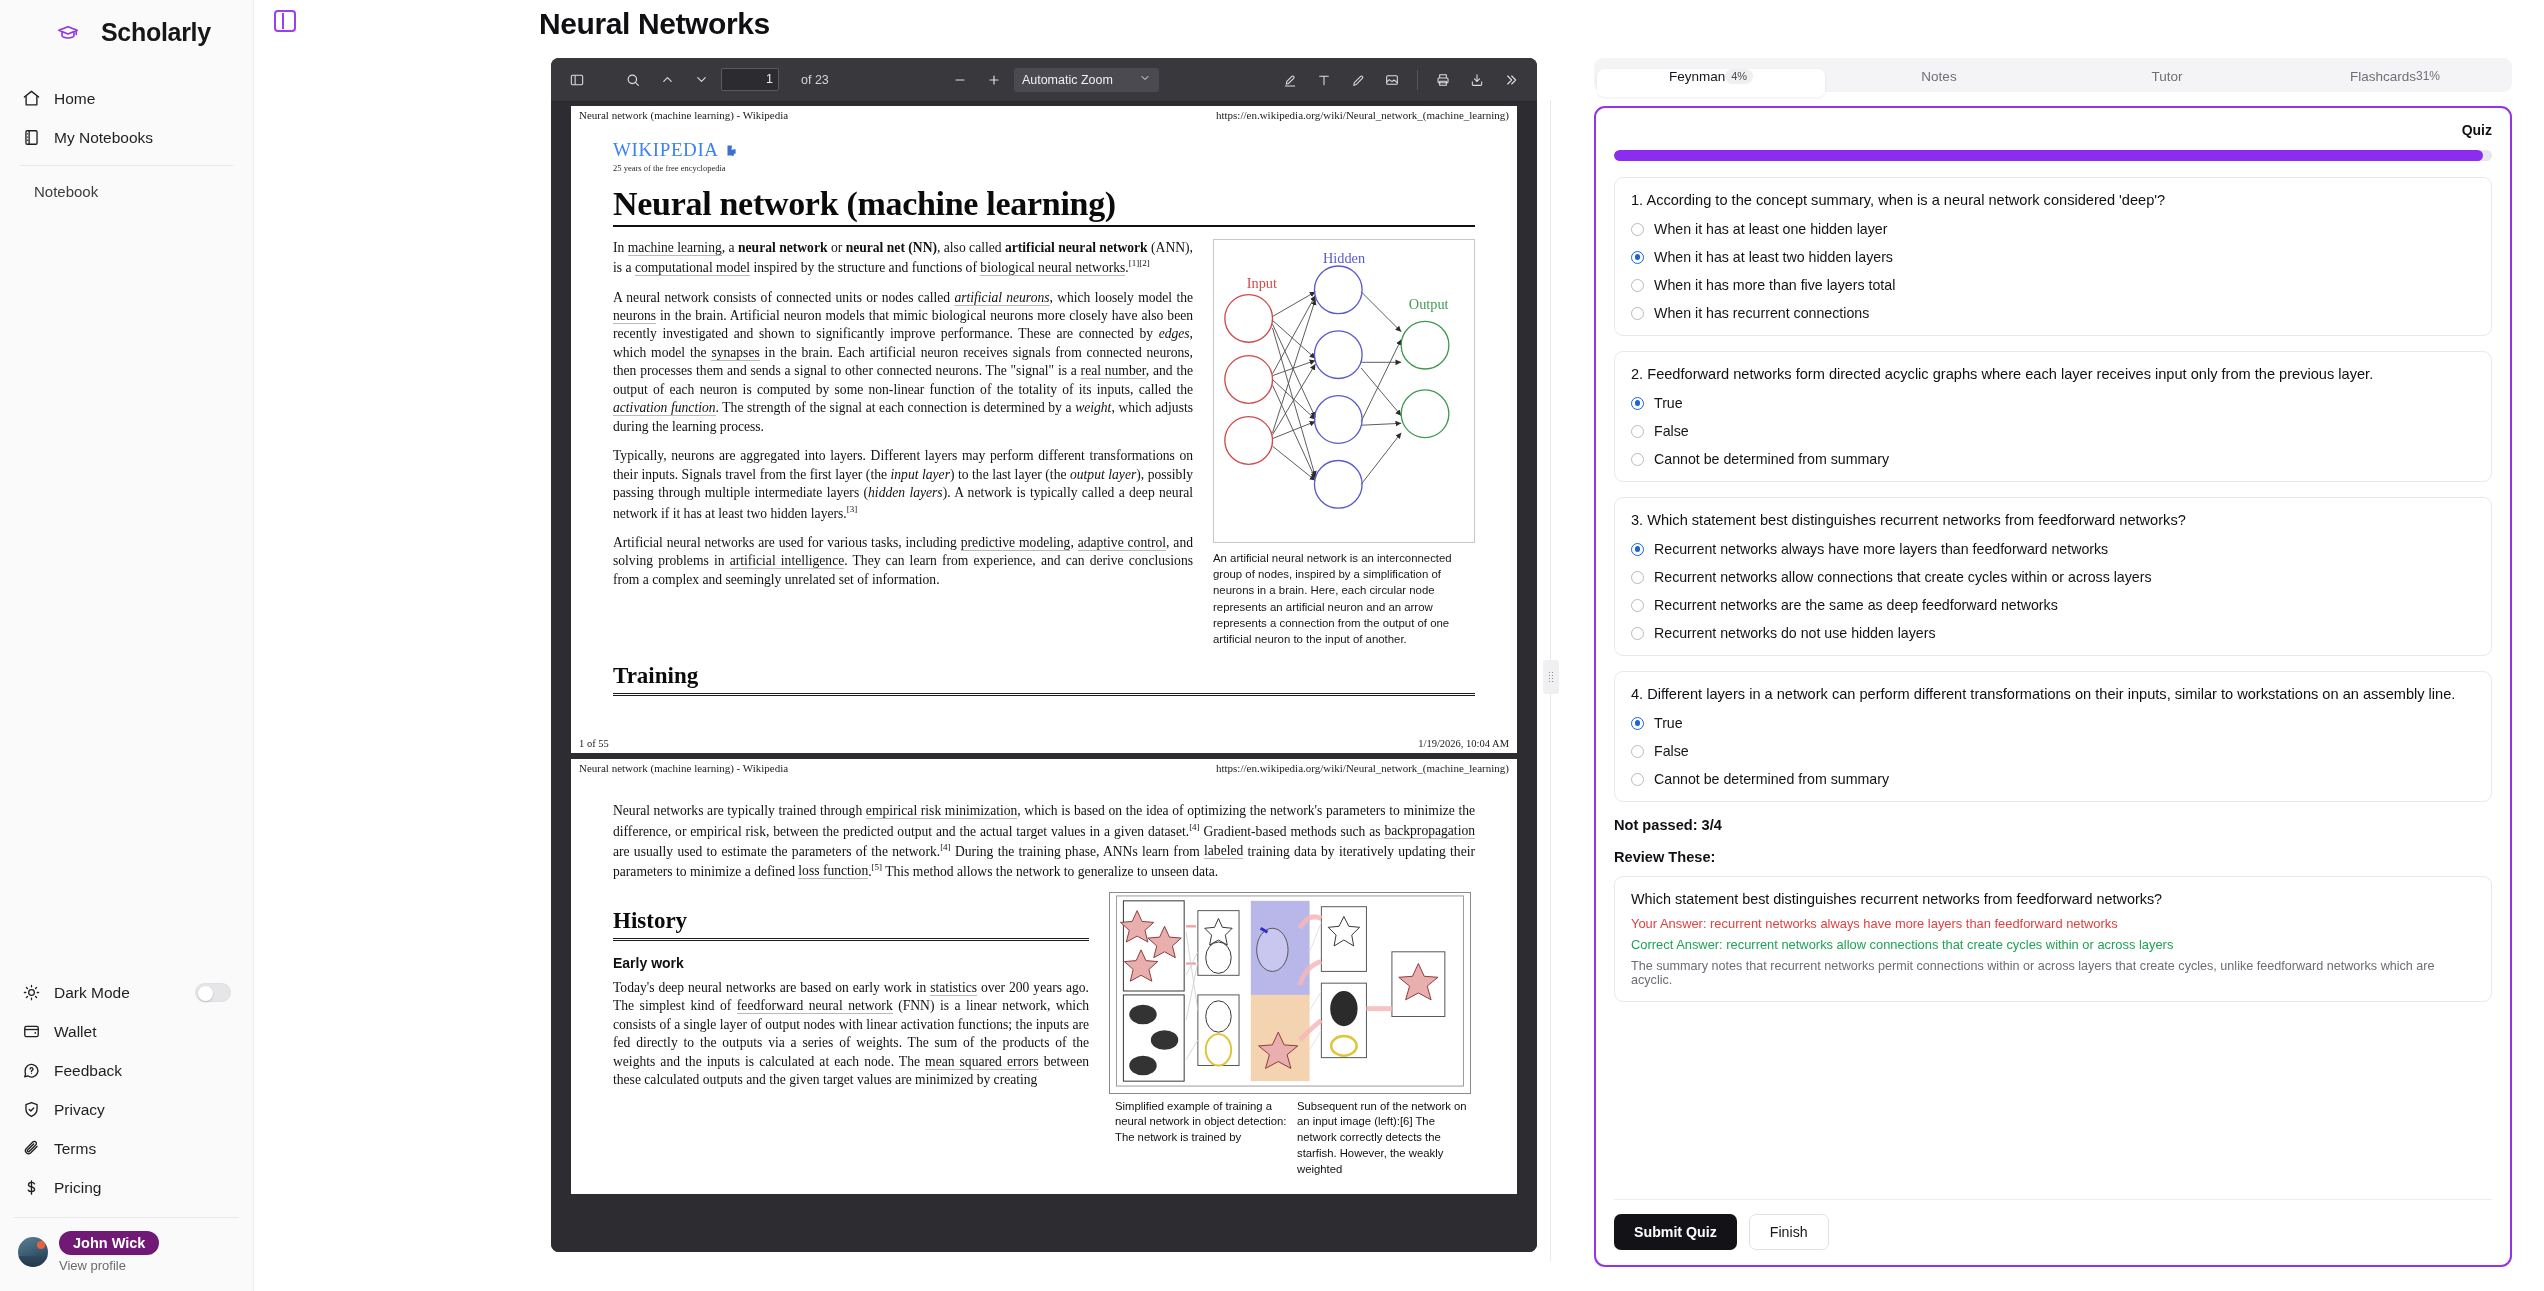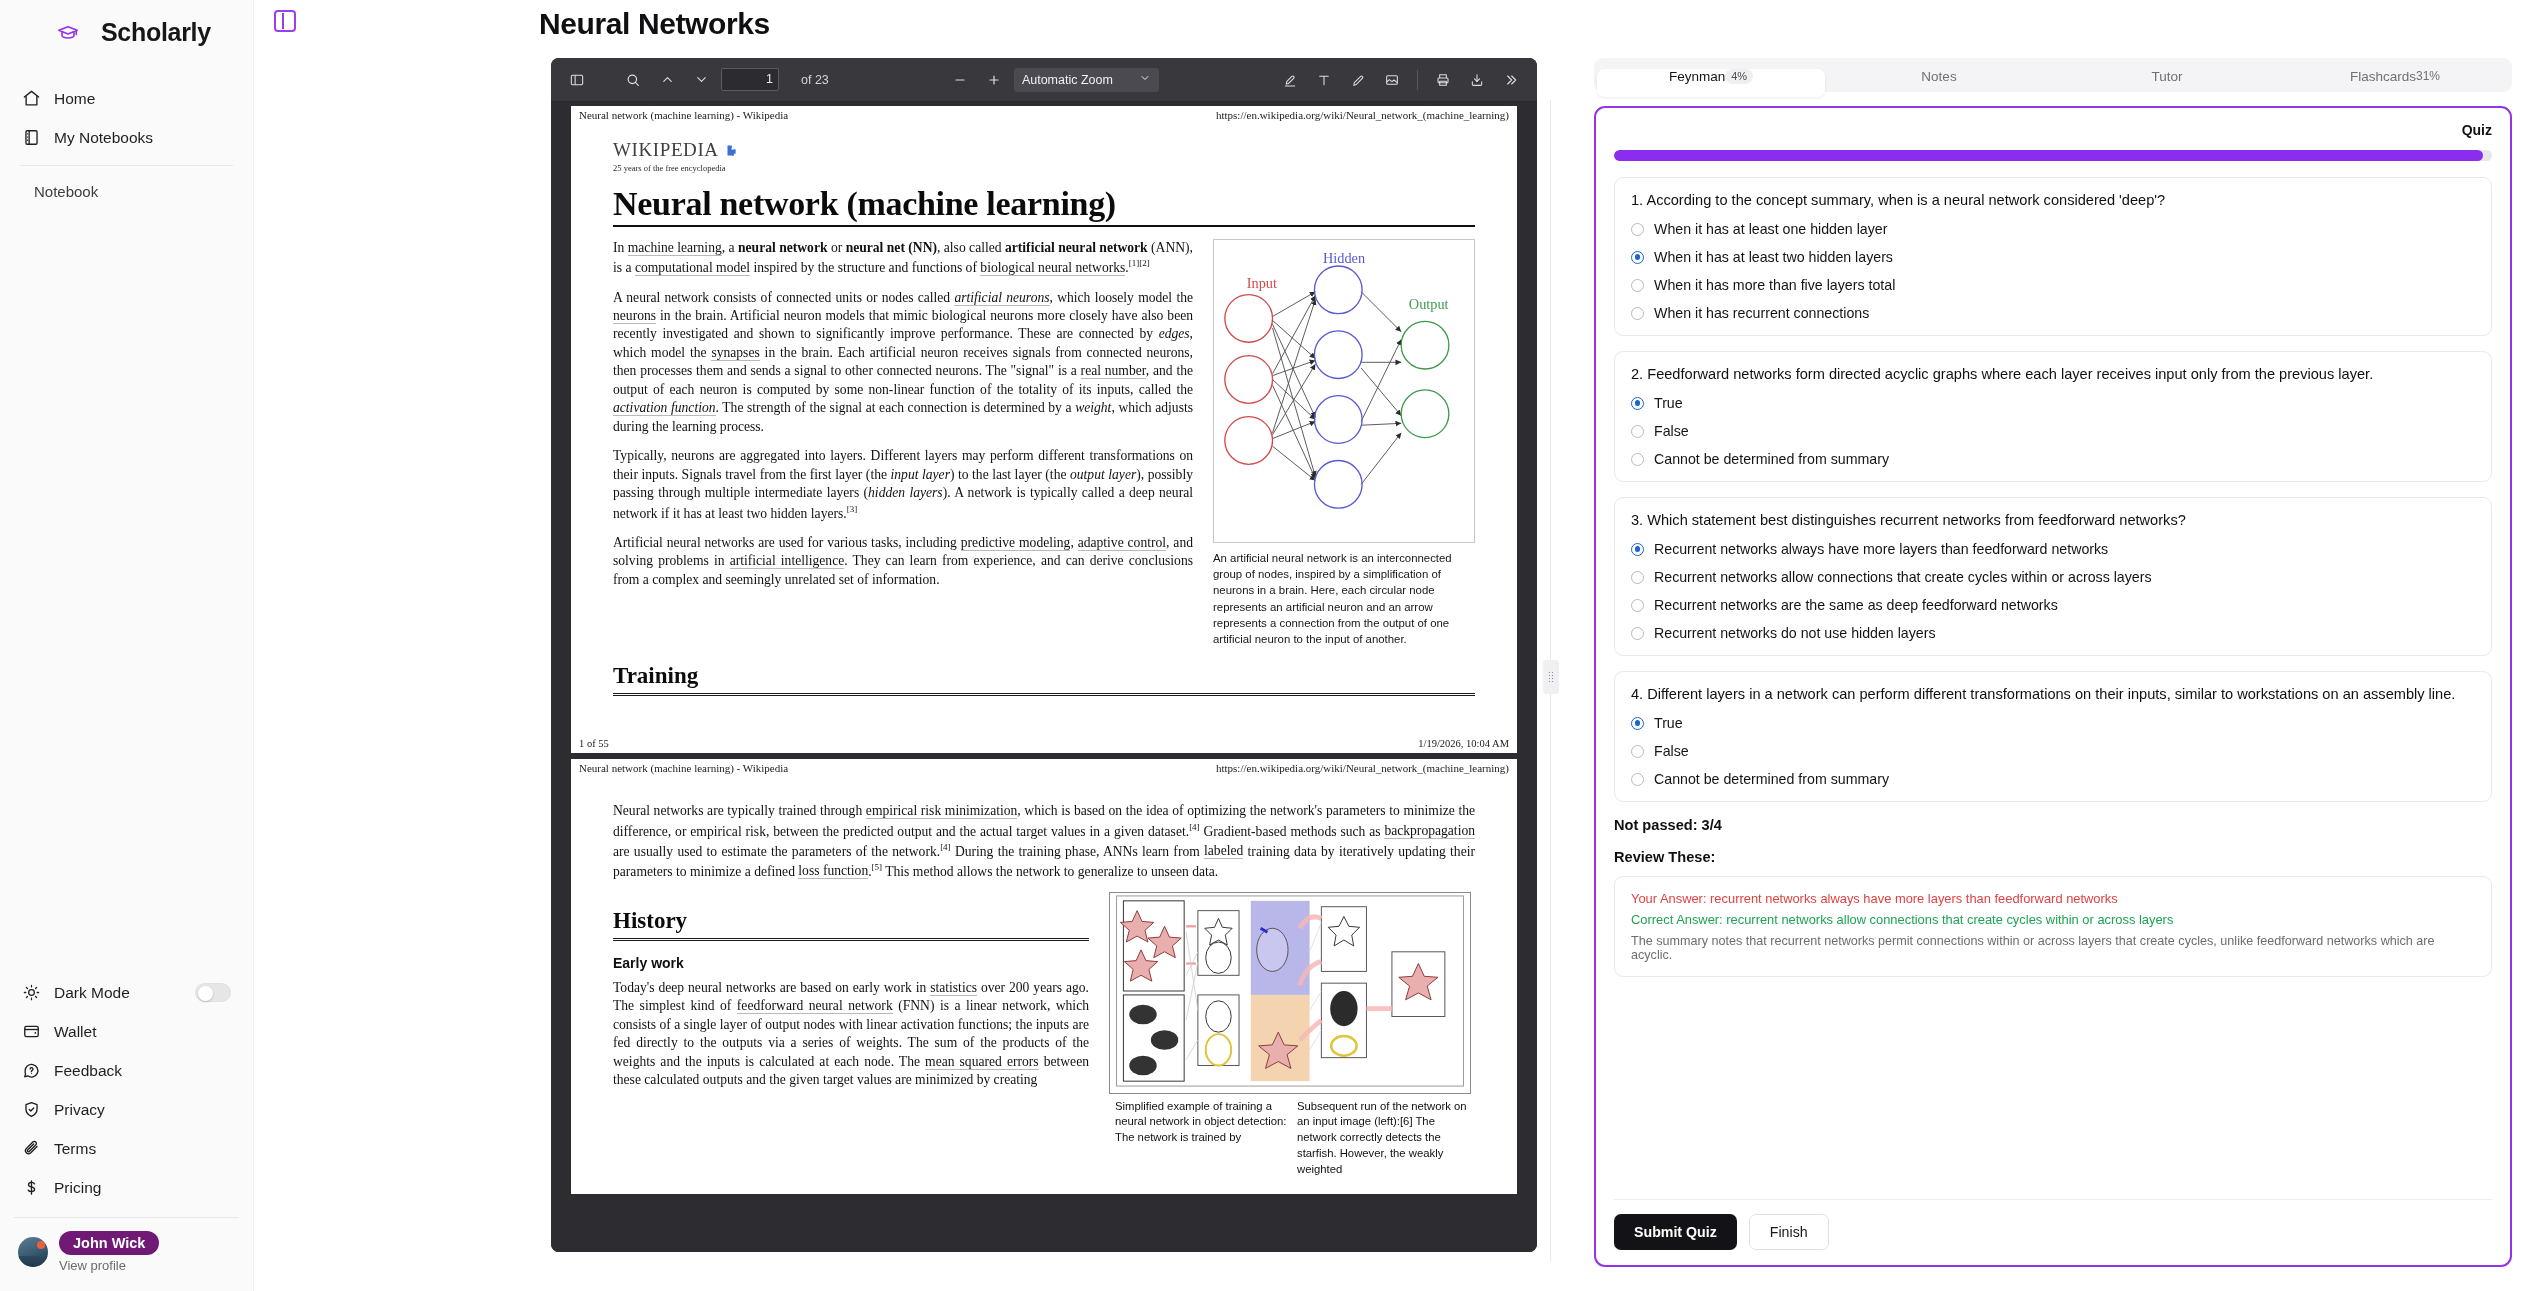--- a/index.html
+++ b/index.html
@@ -124,21 +124,21 @@
   .pdf-page {
     background: #fff; margin: 4px auto 0 auto; width: 946px; position: relative;
     padding: 0;
   }
   .runhead {
     display: flex; justify-content: space-between;
     font-family: "Liberation Serif", serif; font-size: 11px; color: #1a1a1a;
     padding: 3px 8px 0 8px;
   }
   .pg-body { padding: 18px 42px 0 42px; font-family: "Liberation Serif", serif; color: #101010; }
-  .wiki-logo { font-family: "Liberation Serif", serif; font-size: 19px; letter-spacing: .6px; color: #404040; margin-top: 30px; }
+  .wiki-logo { font-family: "Liberation Serif", serif; font-size: 19px; letter-spacing: .6px; color: #3b82f6; margin-top: 30px; }
   .puzzle { display:inline-block; width:15px; height:15px; vertical-align:-2px; margin-left:2px; }
   .wiki-tag { font-family: "Liberation Serif", serif; font-size: 8.5px; color: #2b2b2b; margin-top: 2px; }
   h1.wk {
     font-family: "Liberation Serif", serif; font-size: 34px; font-weight: 700;
     margin: 12px 0 2px 0; letter-spacing: -.3px; color: #0b0b0b;
   }
   .rule { border-bottom: 2px solid #111; margin-bottom: 12px; }
   .wk-p {
     font-family: "Liberation Serif", serif; font-size: 13.6px; line-height: 1.36;
     text-align: justify; margin-bottom: 11px; color: #111;
@@ -735,20 +735,21 @@
             </div>
           <div class="opt">
               <span class="radio"></span>
               <span class="opt-label">Cannot be determined from summary</span>
             </div>
         </div>
 
         <div class="score">Not passed: 3/4</div>
         <div class="review-h">Review These:</div>
         <div class="review-card">
+          <div class="rv-q">Which statement best distinguishes recurrent networks from feedforward networks?</div>
           <div class="rv-your">Your Answer: recurrent networks always have more layers than feedforward networks</div>
           <div class="rv-correct">Correct Answer: recurrent networks allow connections that create cycles within or across layers</div>
           <div class="rv-exp">The summary notes that recurrent networks permit connections within or across layers that create cycles, unlike feedforward networks which are acyclic.</div>
         </div>
       </div>
 
       <div class="quiz-foot">
         <button class="btn-dark">Submit Quiz</button>
         <button class="btn-light">Finish</button>
       </div>

